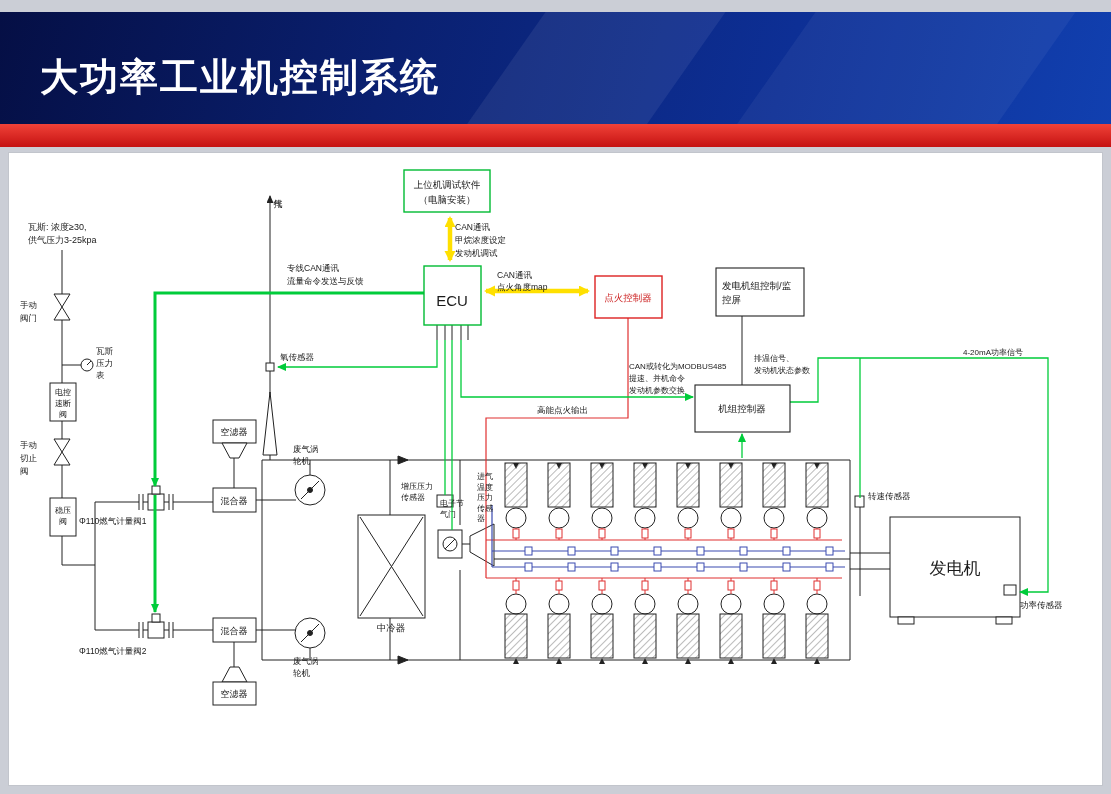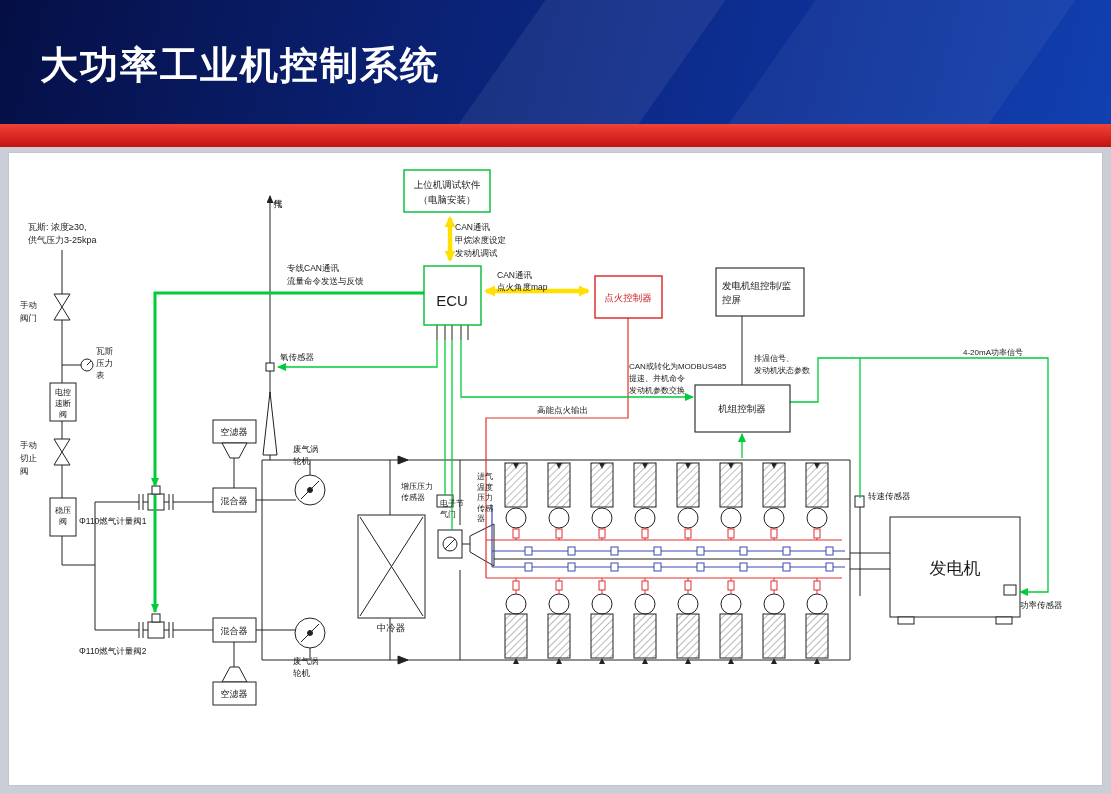--- a/index.html
+++ b/index.html
@@ -1,19 +1,19 @@
 <!DOCTYPE html>
 <html><head>
 <meta charset="utf-8">
 <style>
   * { margin:0; padding:0; box-sizing:border-box; }
   html,body { width:1111px; height:794px; }
   body { font-family:"Liberation Sans",sans-serif; background:#cbced6; position:relative; overflow:hidden; }
   .page { position:absolute; inset:0; }
-  .hdr { position:absolute; left:0; top:0; width:1111px; height:124px;
+  .hdr { position:absolute; left:0; top:12px; width:1111px; height:124px;
          background:linear-gradient(105deg,#050f45 0%,#0a2070 35%,#0d2f95 70%,#1140b0 100%); overflow:hidden; }
   .streak { position:absolute; top:-20px; height:170px; transform:skewX(-35deg); }
   .s1 { left:500px; width:180px; background:rgba(255,255,255,0.07); }
   .s2 { left:770px; width:260px; background:rgba(255,255,255,0.05); }
   .title { position:absolute; left:40px; top:40px; color:#fff; font-size:38px; font-weight:bold; letter-spacing:2px; }
   .redbar { position:absolute; left:0; top:124px; width:1111px; height:23px;
             background:linear-gradient(#f04238,#c51212); }
   .panel { position:absolute; left:8px; top:152px; width:1095px; height:634px; background:#fff; border:1px solid #c2c5cc; }
   .diagram { position:absolute; left:0; top:0; width:1111px; height:794px; }
 

